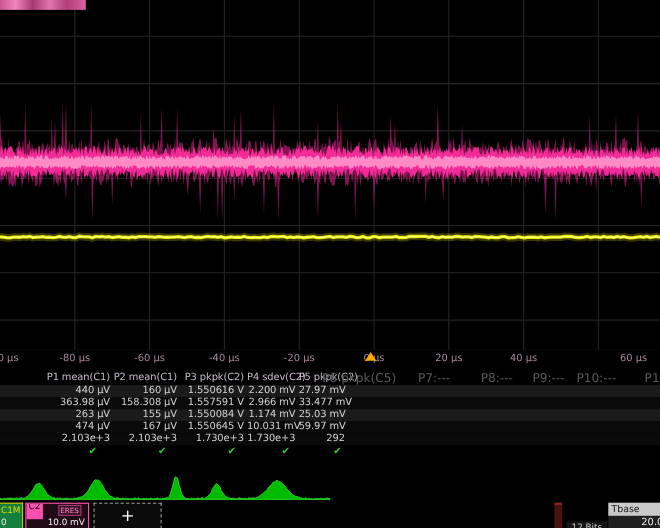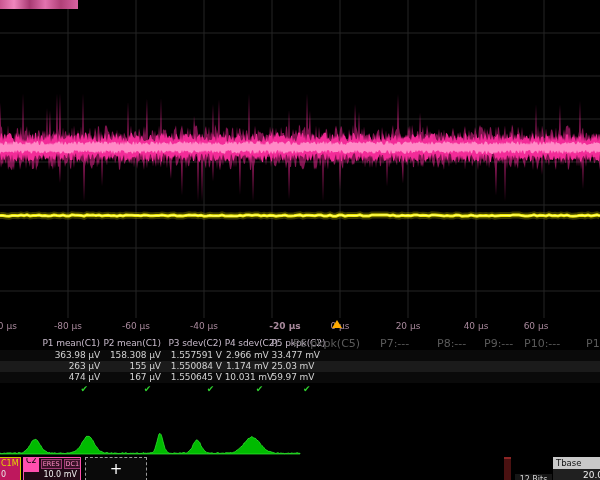--- a/index.html
+++ b/index.html
@@ -23,27 +23,27 @@
   .mrow{height:11px;line-height:11px;font-size:9px;color:#d2d2d2;white-space:nowrap;}
   .mrow.alt{background:#1b1b1b;}
   .mrow.noalt{background:#0a0a0a;}
   .statusrow{height:13px;line-height:12px;background:#000;}
   .chk{color:#2fd32f;font-size:9px;padding-right:12px;box-sizing:border-box;}
   
   .hist-strip{position:absolute;left:0;top:430px;width:600px;height:27px;background:#000;}
   
   .descbar{position:absolute;left:0;top:457px;width:600px;height:26px;}
   .dbox{position:absolute;top:0;height:24px;box-sizing:border-box;font-size:8px;}
-  .c1box{left:0;width:21px;background:#be185d;border:1px solid #cfc400;border-left:none;color:#e6d800;overflow:hidden;}
+  .c1box{left:0;width:21px;background:#15803d;border:1px solid #cfc400;border-left:none;color:#e6d800;overflow:hidden;}
   .c1box .l1{height:11px;line-height:11px;padding-left:1px;}
   .c1box .l2{height:11px;line-height:11px;color:#e8e8e8;padding-left:1px;}
   .c2box{left:23px;width:58px;background:#200a16;border:1px solid #ff4fae;overflow:hidden;}
   .c2box .l1{height:11px;line-height:10px;display:flex;align-items:center;}
   .chip{background:#ff4fae;color:#000;font-weight:normal;font-size:8px;padding:0 2px;height:16px;line-height:10px;}
-  .tag{margin-left:2px;font-size:6.5px;color:#ff8cc4;background:#3a1228;border:1px solid #a03a74;
+  .tag{margin-left:14px;font-size:6.5px;color:#ff8cc4;background:#3a1228;border:1px solid #a03a74;
        height:8px;line-height:8px;padding:0 1px;}
   .c2box .l2{height:25px;line-height:11px;color:#f0f0f0;text-align:right;padding-right:3px;}
   .addbox{left:85px;width:62px;background:#0a0a0a;border:1px dashed #9a9a9a;color:#fff;
           text-align:center;line-height:22px;font-size:15px;}
   .redfrag{left:504px;width:7px;background:#4a1111;border-top:2px solid #8c2525;height:24px;}
   .hdbadge{left:515px;width:37px;height:14px;background:#25cf25;color:#000;font-weight:bold;
            font-size:9px;text-align:center;line-height:14px;border:1px solid #6fff6f;margin-top:40px;}
   .hdbits{position:absolute;left:515px;top:17px;width:37px;height:12px;background:#161616;
           color:#cfcfcf;font-size:8px;text-align:center;line-height:12px;}
   .tbasebox{left:553px;width:80px;height:26px;}
@@ -80,63 +80,77 @@
         <path d="M0,215.4L3,215.6L6,216.0L9,216.2L12,215.6L15,215.5L18,215.7L21,215.1L24,215.6L27,214.9L30,216.0L33,215.5L36,215.5L39,215.1L42,215.8L45,215.6L48,216.1L51,215.8L54,215.0L57,215.5L60,215.8L63,215.1L66,216.0L69,216.1L72,214.8L75,215.2L78,215.3L81,215.4L84,216.2L87,214.9L90,215.3L93,215.0L96,215.6L99,215.1L102,215.9L105,215.5L108,215.2L111,215.8L114,215.5L117,216.1L120,215.3L123,215.9L126,215.1L129,215.2L132,215.2L135,215.4L138,215.4L141,215.8L144,215.1L147,215.3L150,215.7L153,215.7L156,215.5L159,215.6L162,215.1L165,215.5L168,216.0L171,215.3L174,215.1L177,216.0L180,215.7L183,216.0L186,215.4L189,214.9L192,215.3L195,215.1L198,215.7L201,215.2L204,216.2L207,215.9L210,215.4L213,215.8L216,215.7L219,215.8L222,215.0L225,215.9L228,216.1L231,215.8L234,216.1L237,216.1L240,215.3L243,216.0L246,215.1L249,214.9L252,215.4L255,215.1L258,215.0L261,216.0L264,215.4L267,216.0L270,215.3L273,215.6L276,216.2L279,215.7L282,215.6L285,215.1L288,216.0L291,216.0L294,215.7L297,215.3L300,214.9L303,216.0L306,215.3L309,215.3L312,215.4L315,215.8L318,215.0L321,215.1L324,216.1L327,216.0L330,215.0L333,216.2L336,216.2L339,215.1L342,215.1L345,216.1L348,215.5L351,215.5L354,215.6L357,215.5L360,214.9L363,216.0L366,215.9L369,216.0L372,214.9L375,215.0L378,215.0L381,214.9L384,214.9L387,214.9L390,215.7L393,215.0L396,215.9L399,216.1L402,215.2L405,215.7L408,215.4L411,215.8L414,215.0L417,214.9L420,215.6L423,215.3L426,215.4L429,215.9L432,214.9L435,215.1L438,215.3L441,215.6L444,216.1L447,215.5L450,216.0L453,216.0L456,215.1L459,215.2L462,216.2L465,216.0L468,216.0L471,215.1L474,215.7L477,216.2L480,215.5L483,215.7L486,215.6L489,216.0L492,215.3L495,216.1L498,215.8L501,215.5L504,215.5L507,215.5L510,215.6L513,214.9L516,215.0L519,215.0L522,215.6L525,216.1L528,215.9L531,215.6L534,214.9L537,215.9L540,215.3L543,215.4L546,216.0L549,214.9L552,215.7L555,215.4L558,215.9L561,215.0L564,215.7L567,215.1L570,215.9L573,216.2L576,216.1L579,215.5L582,215.2L585,215.8L588,215.0L591,215.9L594,215.4L597,214.9L600,215.9" stroke="#ffff70" stroke-width="1.2" fill="none"></path>
       </svg>
     <div class="badge-blob"></div>
   </div>
 
   <div class="axis" id="axis">
       <span class="tick" style="left: 0px;">-100 µs</span>
       <span class="tick" style="left: 68px;">-80 µs</span>
       <span class="tick" style="left: 136px;">-60 µs</span>
       <span class="tick" style="left: 204px;">-40 µs</span>
-      <span class="tick" style="left: 285px; font-weight: bold;">-20 µs</span>
+      <span class="tick" style="left: 272px;">-20 µs</span>
       <span class="tick" style="left: 340px;">0 µs</span>
       <span class="tick" style="left: 408px; text-align: right;">20 µs</span>
       <span class="tick" style="left: 476px;">40 µs</span>
-      <span class="tick" style="left: 536px;">60 µs</span>
+      <span class="tick" style="left: 576px;">60 µs</span>
     </div>
   <div class="trig"></div>
 
   <div class="mtable">
     <div class="mhead">
       <span class="hc c0">P1 mean(C1)</span>
       <span class="hc c1w">P2 mean(C1)</span>
-      <span class="hc c2w">P3 sdev(C2)</span>
+      <span class="hc c2w">P3 pkpk(C2)</span>
       <span class="hc c3w">P4 sdev(C2)</span>
       <span class="hc c4w">P5 pkpk(C2)</span>
       <span class="dim" style="left:293px">P6 pkpk(C5)</span>
       <span class="dim" style="left:380px">P7:---</span>
       <span class="dim" style="left:437px">P8:---</span>
       <span class="dim" style="left:484px">P9:---</span>
       <span class="dim" style="left:524px">P10:---</span>
       <span class="dim" style="left:586px">P1</span>
     </div>
 
+    <div class="mrow alt">
+      <span class="cell c0">440 µV</span>
+      <span class="cell c1w">160 µV</span>
+      <span class="cell c2w">1.550616 V</span>
+      <span class="cell c3w">2.200 mV</span>
+      <span class="cell c4w">27.97 mV</span>
+    </div>
     <div class="mrow noalt">
       <span class="cell c0">363.98 µV</span>
       <span class="cell c1w">158.308 µV</span>
       <span class="cell c2w">1.557591 V</span>
       <span class="cell c3w">2.966 mV</span>
       <span class="cell c4w">33.477 mV</span>
     </div>
     <div class="mrow alt">
       <span class="cell c0">263 µV</span>
       <span class="cell c1w">155 µV</span>
       <span class="cell c2w">1.550084 V</span>
       <span class="cell c3w">1.174 mV</span>
       <span class="cell c4w">25.03 mV</span>
     </div>
     <div class="mrow noalt">
       <span class="cell c0">474 µV</span>
       <span class="cell c1w">167 µV</span>
       <span class="cell c2w">1.550645 V</span>
       <span class="cell c3w">10.031 mV</span>
       <span class="cell c4w">59.97 mV</span>
+    </div>
+    <div class="mrow noalt">
+      <span class="cell c0">2.103e+3</span>
+      <span class="cell c1w">2.103e+3</span>
+      <span class="cell c2w">1.730e+3</span>
+      <span class="cell c3w">1.730e+3</span>
+      <span class="cell c4w">292</span>
     </div>
     <div class="statusrow">
       <span class="chk c0">✔</span>
       <span class="chk c1w">✔</span>
       <span class="chk c2w">✔</span>
       <span class="chk c3w">✔</span>
       <span class="chk c4w">✔</span>
     </div>
   </div>
 

